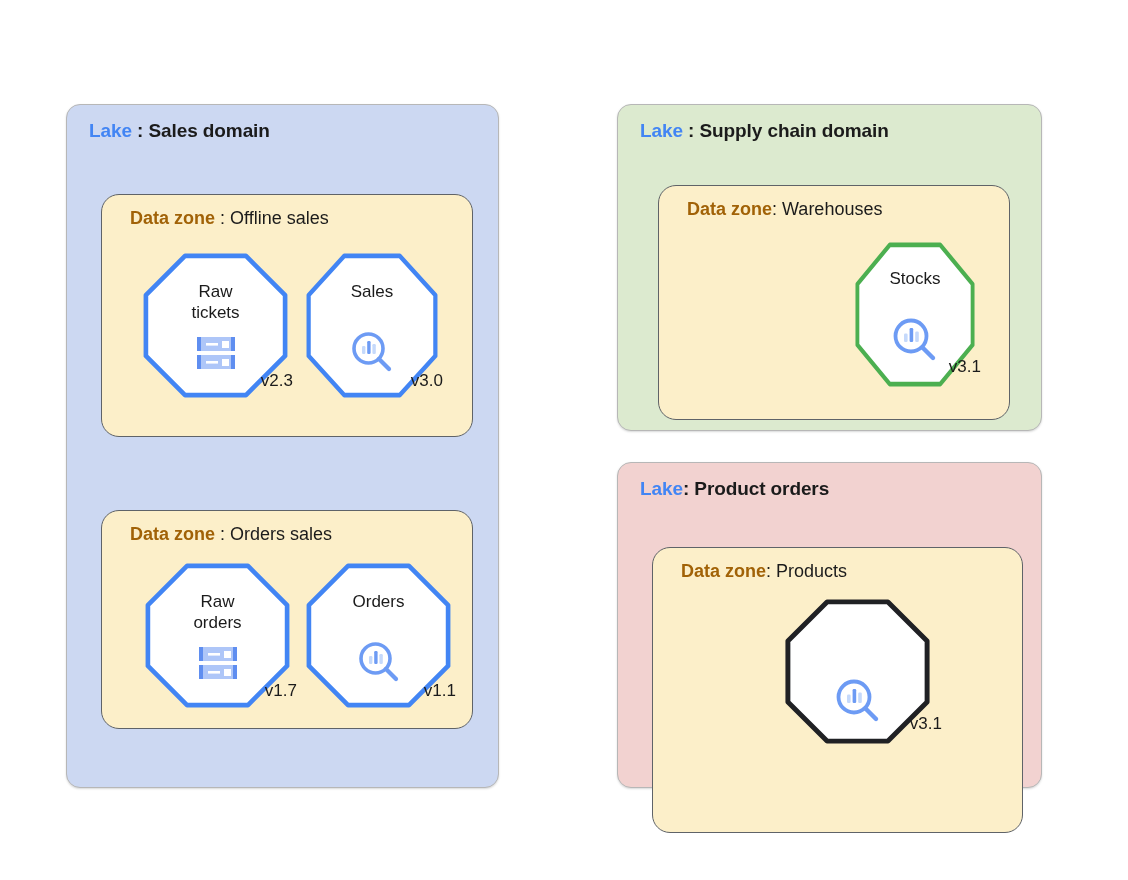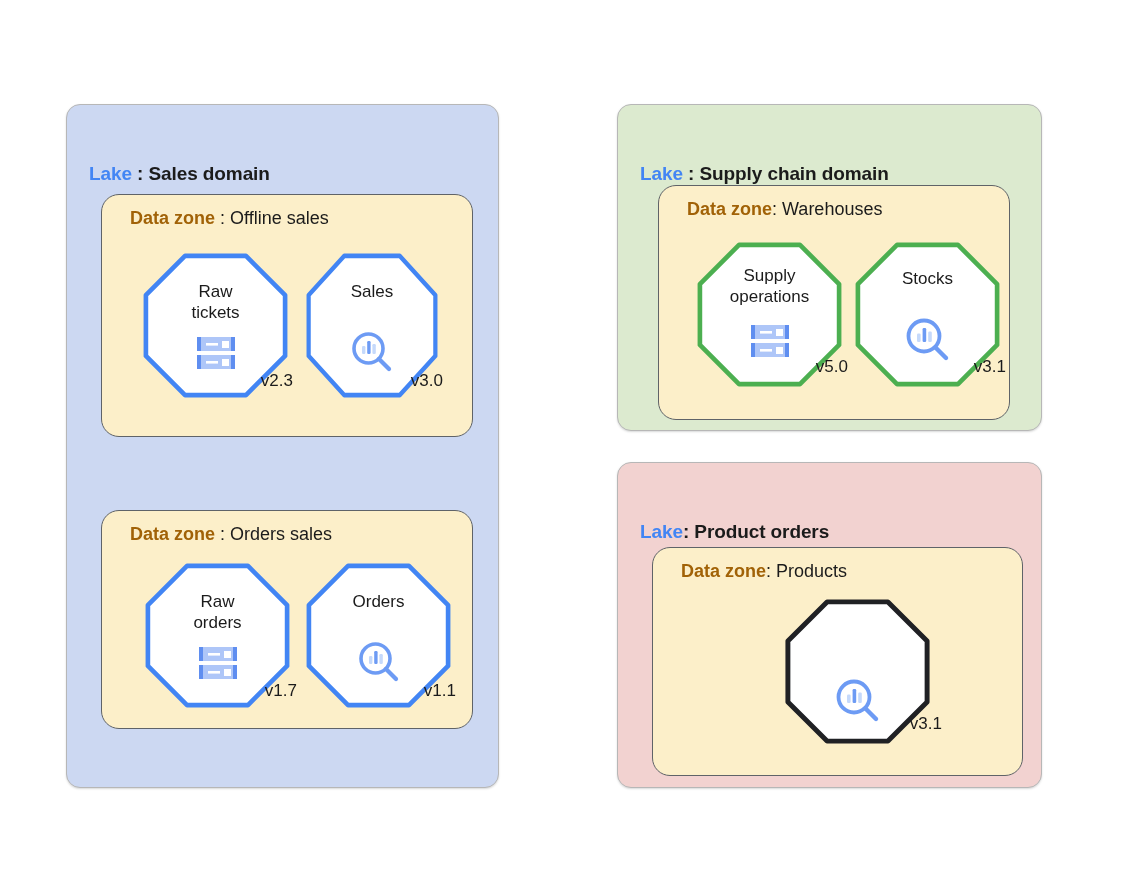--- a/index.html
+++ b/index.html
@@ -31,21 +31,20 @@
   }
   .lake-title {
     position: absolute;
     left: 22px;
     top: 16px;
     font-size: 19px;
     font-weight: bold;
     letter-spacing: -0.1px;
     white-space: nowrap;
     line-height: 1.1;
-    margin-top: 43px;
   }
   .lake-kw { color: #4285f4; }
   .lake-name { color: #1b1b1b; }
 
   
   .zone {
     position: absolute;
     background: #fcefc9;
     border: 1.5px solid #5f6368;
     border-radius: 18px;
@@ -102,21 +101,21 @@
   }
 
   
   #lake-sales        { left: 66px;  top: 104px; width: 433px; height: 684px; background: #ccd8f2; }
   #lake-supply       { left: 617px; top: 104px; width: 425px; height: 327px; background: #dceacf; }
   #lake-product      { left: 617px; top: 462px; width: 425px; height: 326px; background: #f2d2d0; }
 
   #zone-offline      { left: 34px;  top: 89px;  width: 372px; height: 243px; }
   #zone-online       { left: 34px;  top: 405px; width: 372px; height: 219px; }
   #zone-warehouses   { left: 40px;  top: 80px;  width: 352px; height: 235px; }
-  #zone-products     { left: 34px;  top: 84px;  width: 371px; height: 229px; }
+  #zone-products     { left: 34px;  top: 84px;  width: 371px; height: 286px; }
 </style>
 </head>
 <body>
 
 <div class="canvas">
 
   <div class="lake" id="lake-sales">
     <div class="lake-title">
       <span class="lake-kw">Lake</span><span class="lake-name"> : </span><span class="lake-name">Sales domain</span>
     </div>
@@ -217,44 +216,22 @@
   <div class="lake" id="lake-supply">
     <div class="lake-title">
       <span class="lake-kw">Lake</span><span class="lake-name"> : </span><span class="lake-name">Supply chain domain</span>
     </div>
 
     <div class="zone" id="zone-warehouses">
       <div class="zone-title">
         <span class="zone-kw">Data zone</span><span class="zone-name">: </span><span class="zone-name">Warehouses</span>
       </div>
 
-      <div class="node" style="left:38px; top:56px; width:145px; height:145px;">
-        <svg class="oct" viewBox="0 0 100 100" preserveAspectRatio="none">
-          <polygon points="29,2 71,2 98,29 98,71 71,98 29,98 2,71 2,29" fill="#ffffff" stroke="#4caf50" stroke-width="3.2" stroke-linejoin="round"></polygon>
-        </svg>
-        <div class="node-label" style="top:24px;">Supply
-operations</div>
-        <div class="node-icon" style="top:82px; width:46px; height:34px;">
-          <svg viewBox="0 0 46 34" width="46" height="34">
-            <rect x="4" y="1" width="38" height="14" rx="2" fill="#aec6f8"></rect>
-            <rect x="4" y="1" width="4" height="14" fill="#5f8ef0"></rect>
-            <rect x="38" y="1" width="4" height="14" fill="#5f8ef0"></rect>
-            <rect x="13" y="7" width="12" height="2.6" fill="#ffffff"></rect>
-            <rect x="29" y="5" width="7" height="7" fill="#ffffff"></rect>
-            <rect x="4" y="19" width="38" height="14" rx="2" fill="#aec6f8"></rect>
-            <rect x="4" y="19" width="4" height="14" fill="#5f8ef0"></rect>
-            <rect x="38" y="19" width="4" height="14" fill="#5f8ef0"></rect>
-            <rect x="13" y="25" width="12" height="2.6" fill="#ffffff"></rect>
-            <rect x="29" y="23" width="7" height="7" fill="#ffffff"></rect>
-          </svg>
-        </div>
-        <div class="node-version" style="right:-6px; bottom:12px;">v5.0</div>
-      </div>
-
-      <div class="node" style="left:196px; top:56px; width:145px; height:145px;border-radius:18px;">
+
+      <div class="node" style="left:196px; top:56px; width:120px; height:145px;border-radius:18px;">
         <svg class="oct" viewBox="0 0 100 100" preserveAspectRatio="none">
           <polygon points="29,2 71,2 98,29 98,71 71,98 29,98 2,71 2,29" fill="#ffffff" stroke="#4caf50" stroke-width="3.2" stroke-linejoin="round"></polygon>
         </svg>
         <div class="node-label" style="top:27px;">Stocks</div>
         <div class="node-icon" style="top:73px; width:50px; height:50px;">
           <svg viewBox="0 0 50 50" width="50" height="50">
             <circle cx="21" cy="21" r="15.5" fill="none" stroke="#6d9bf4" stroke-width="3.8"></circle>
             <rect x="14" y="18.5" width="3.6" height="8.5" rx="1.2" fill="#c5d9fb"></rect>
             <rect x="19.6" y="13" width="3.6" height="14" rx="1.2" fill="#6d9bf4"></rect>
             <rect x="25.2" y="16.5" width="3.6" height="10.5" rx="1.2" fill="#c5d9fb"></rect>

